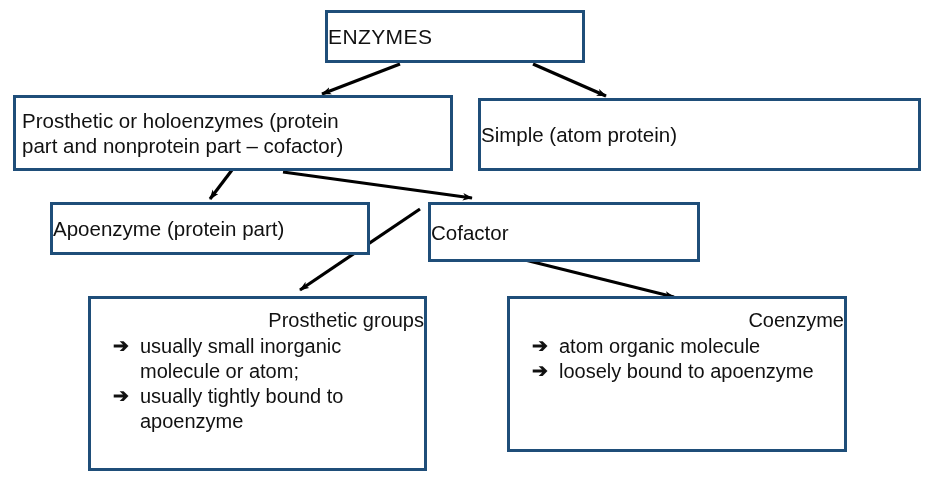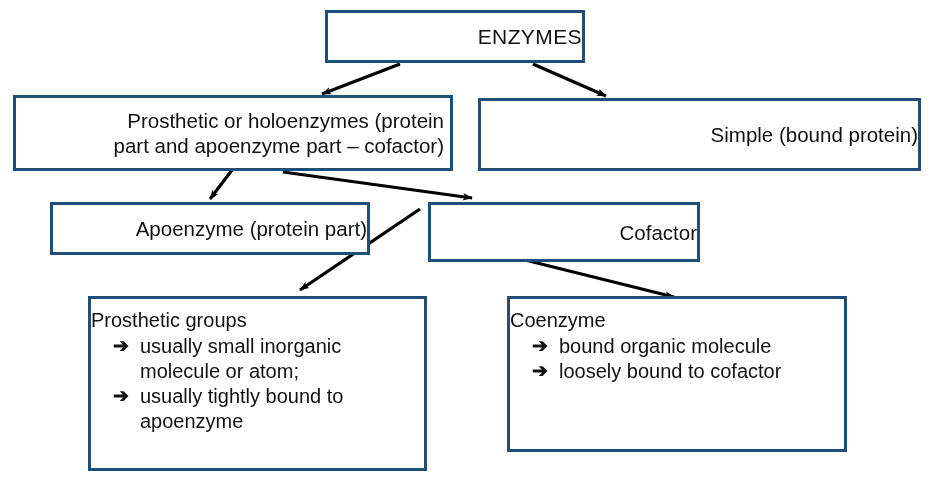--- a/index.html
+++ b/index.html
@@ -23,21 +23,21 @@
     box-sizing: border-box;
     border: 3px solid #1F4E79;
     background: #ffffff;
     display: flex;
     flex-direction: column;
     justify-content: center;
     color: #111111;
     line-height: 1.22;
   }
   .node .center-line {
-    text-align: right;
+    text-align: left;
     white-space: nowrap;
   }
   
   #node-enzymes {
     left: 325px;
     top: 10px;
     width: 260px;
     height: 53px;
     font-size: 21px;
     letter-spacing: 0.4px;
@@ -89,21 +89,21 @@
   #node-coenzyme {
     left: 507px;
     top: 296px;
     width: 340px;
     height: 156px;
     font-size: 20px;
     justify-content: flex-start;
     padding-top: 9px;
   }
   .node-heading {
-    text-align: left;
+    text-align: right;
     margin-bottom: 2px;
   }
   .bullet-list {
     margin: 0;
     padding: 0;
     list-style: none;
   }
   .bullet-item {
     display: flex;
     align-items: flex-start;
@@ -154,25 +154,25 @@
 
     <line x1="521" y1="259" x2="674" y2="297" stroke="#000000" stroke-width="3.2" marker-end="url(#ah)"></line>
   </svg>
 
   <div class="node" id="node-enzymes">
     <div class="center-line">ENZYMES</div>
   </div>
 
   <div class="node" id="node-conjugated">
     <div class="center-line">Prosthetic or holoenzymes (protein</div>
-    <div class="center-line">part and apoenzyme part – cofactor)</div>
+    <div class="center-line">part and nonprotein part – cofactor)</div>
   </div>
 
   <div class="node" id="node-simple">
-    <div class="center-line">Simple (bound protein)</div>
+    <div class="center-line">Simple (atom protein)</div>
   </div>
 
   <div class="node" id="node-apoenzyme">
     <div class="center-line">Apoenzyme (protein part)</div>
   </div>
 
   <div class="node" id="node-cofactor">
     <div class="center-line">Cofactor</div>
   </div>
 
@@ -188,22 +188,22 @@
         <span class="bullet-text">usually tightly bound to apoenzyme</span>
       </li>
     </ul>
   </div>
 
   <div class="node" id="node-coenzyme">
     <div class="node-heading">Coenzyme</div>
     <ul class="bullet-list">
       <li class="bullet-item">
         <span class="bullet-arrow">➔</span>
-        <span class="bullet-text">bound organic molecule</span>
-      </li>
-      <li class="bullet-item">
-        <span class="bullet-arrow">➔</span>
-        <span class="bullet-text">loosely bound to cofactor</span>
+        <span class="bullet-text">atom organic molecule</span>
+      </li>
+      <li class="bullet-item">
+        <span class="bullet-arrow">➔</span>
+        <span class="bullet-text">loosely bound to apoenzyme</span>
       </li>
     </ul>
   </div>
 
 </div>
 
 </body></html>

